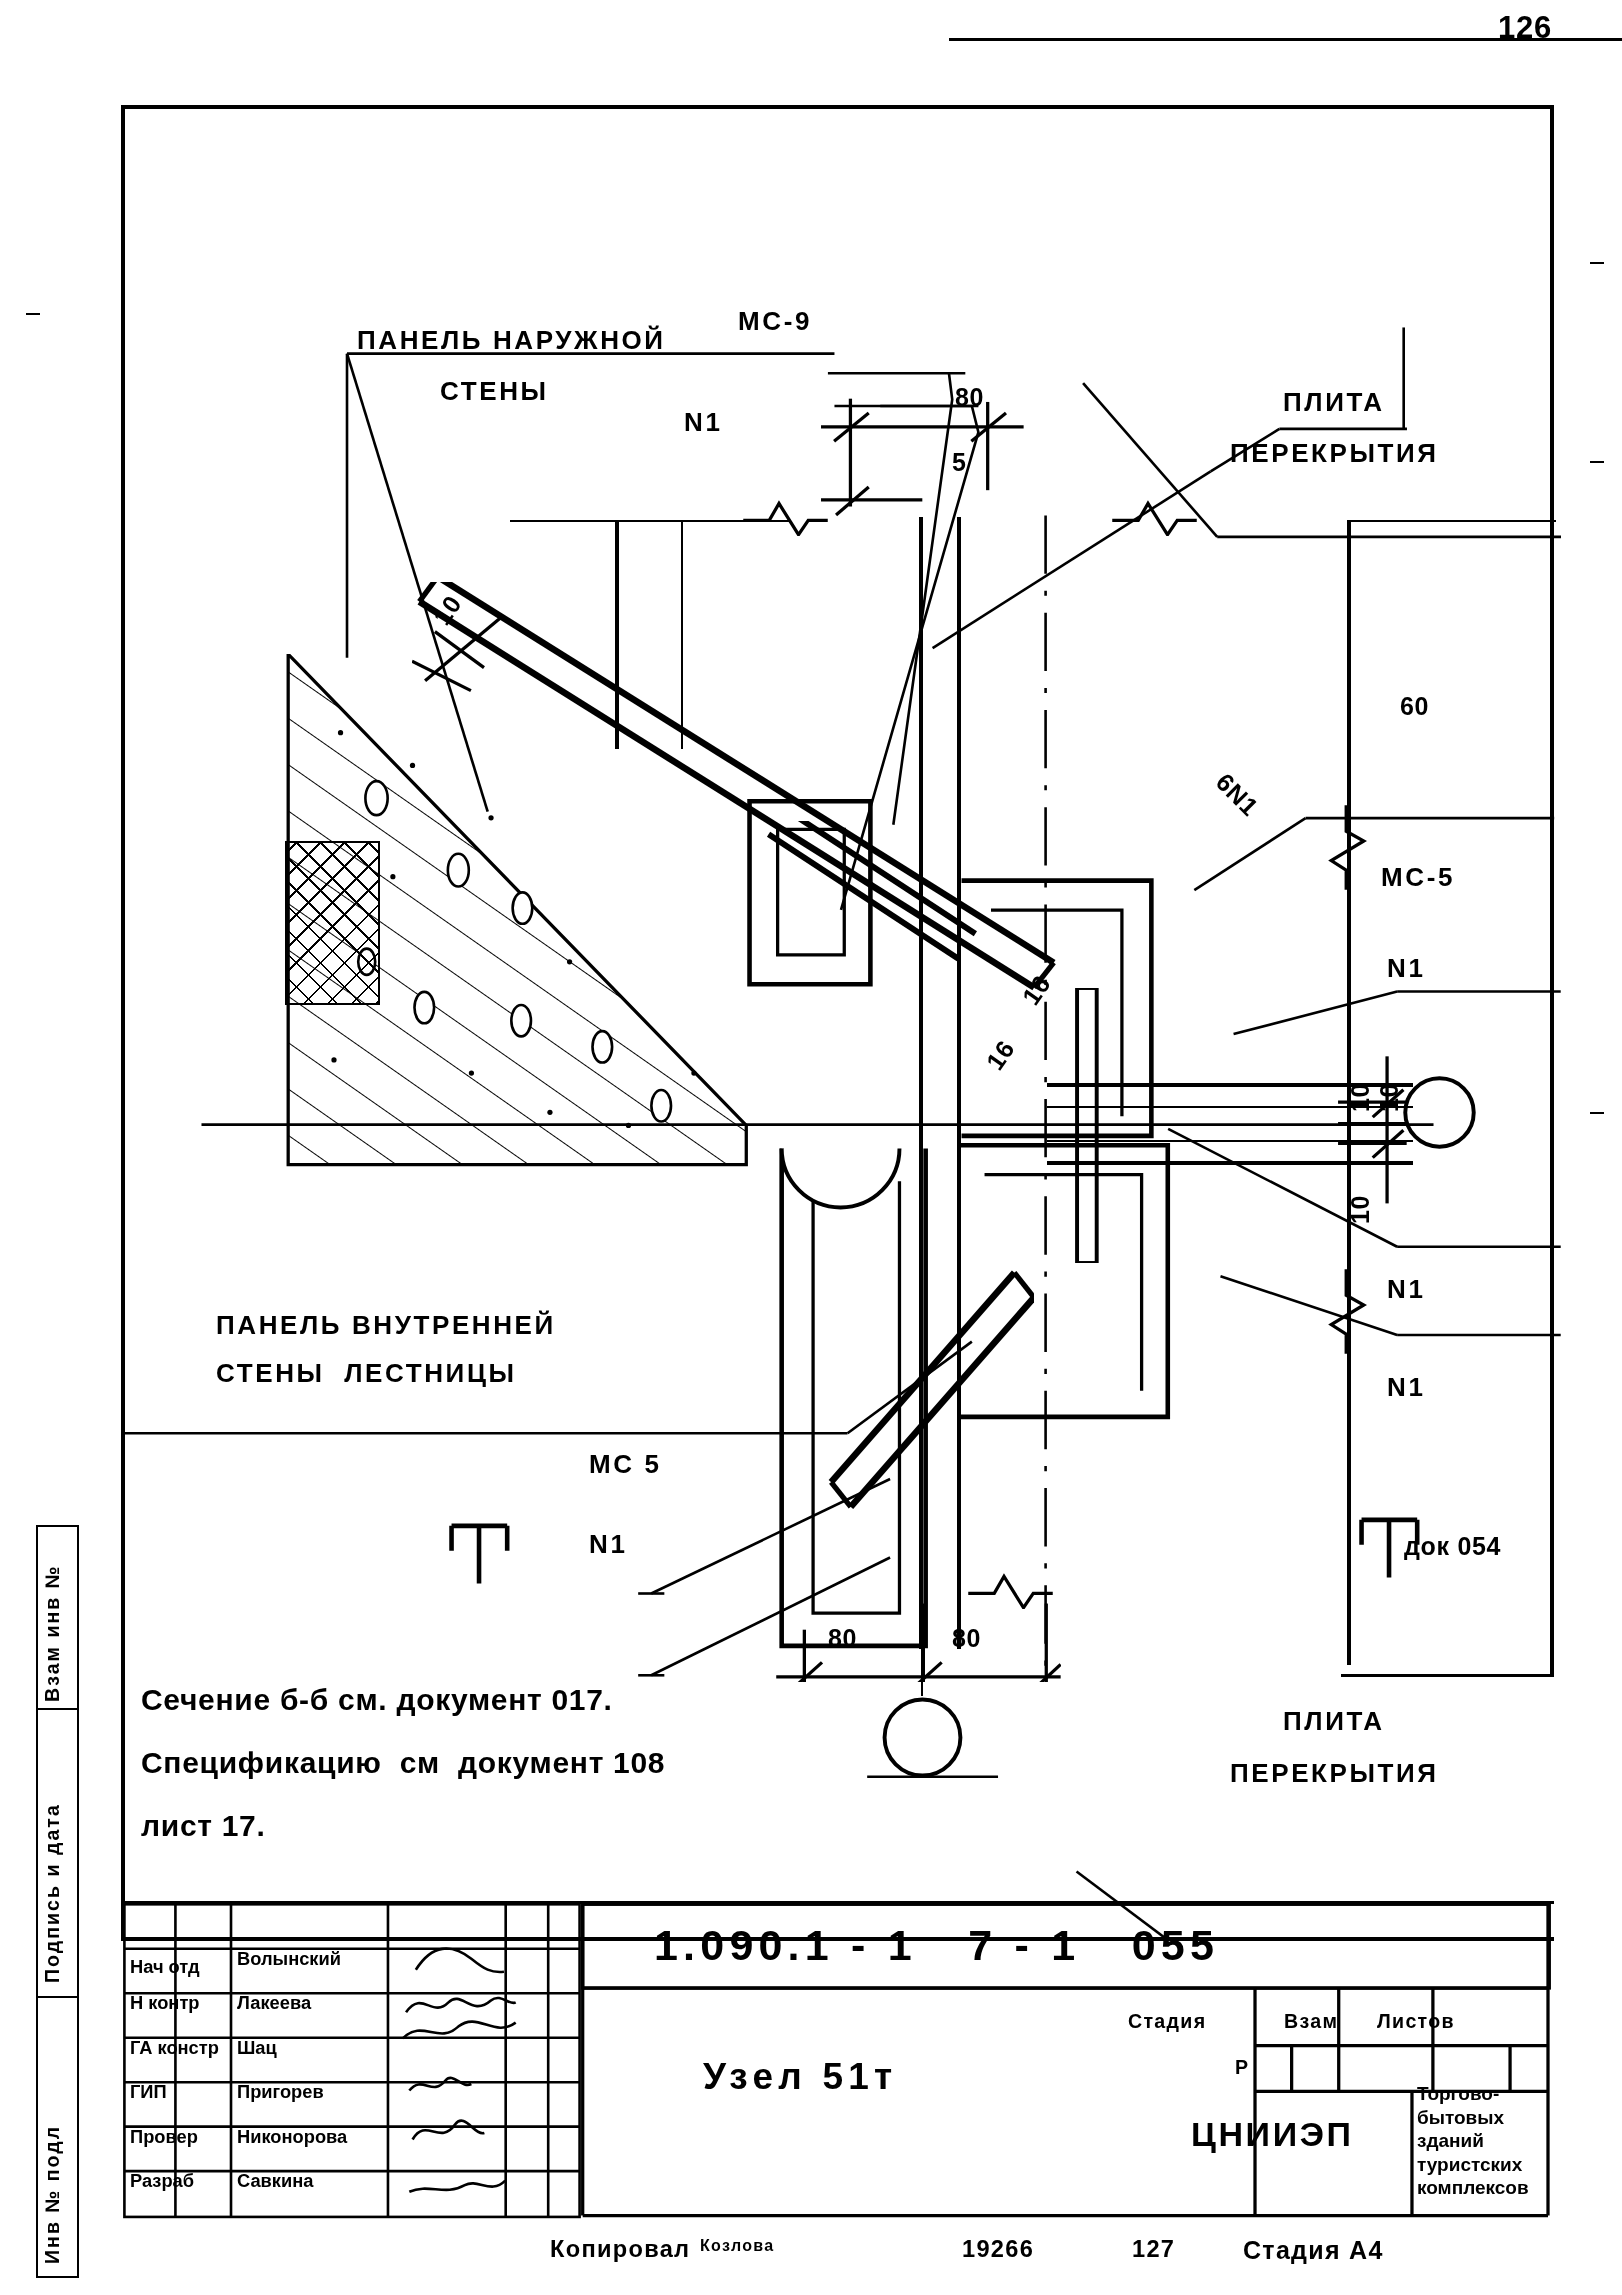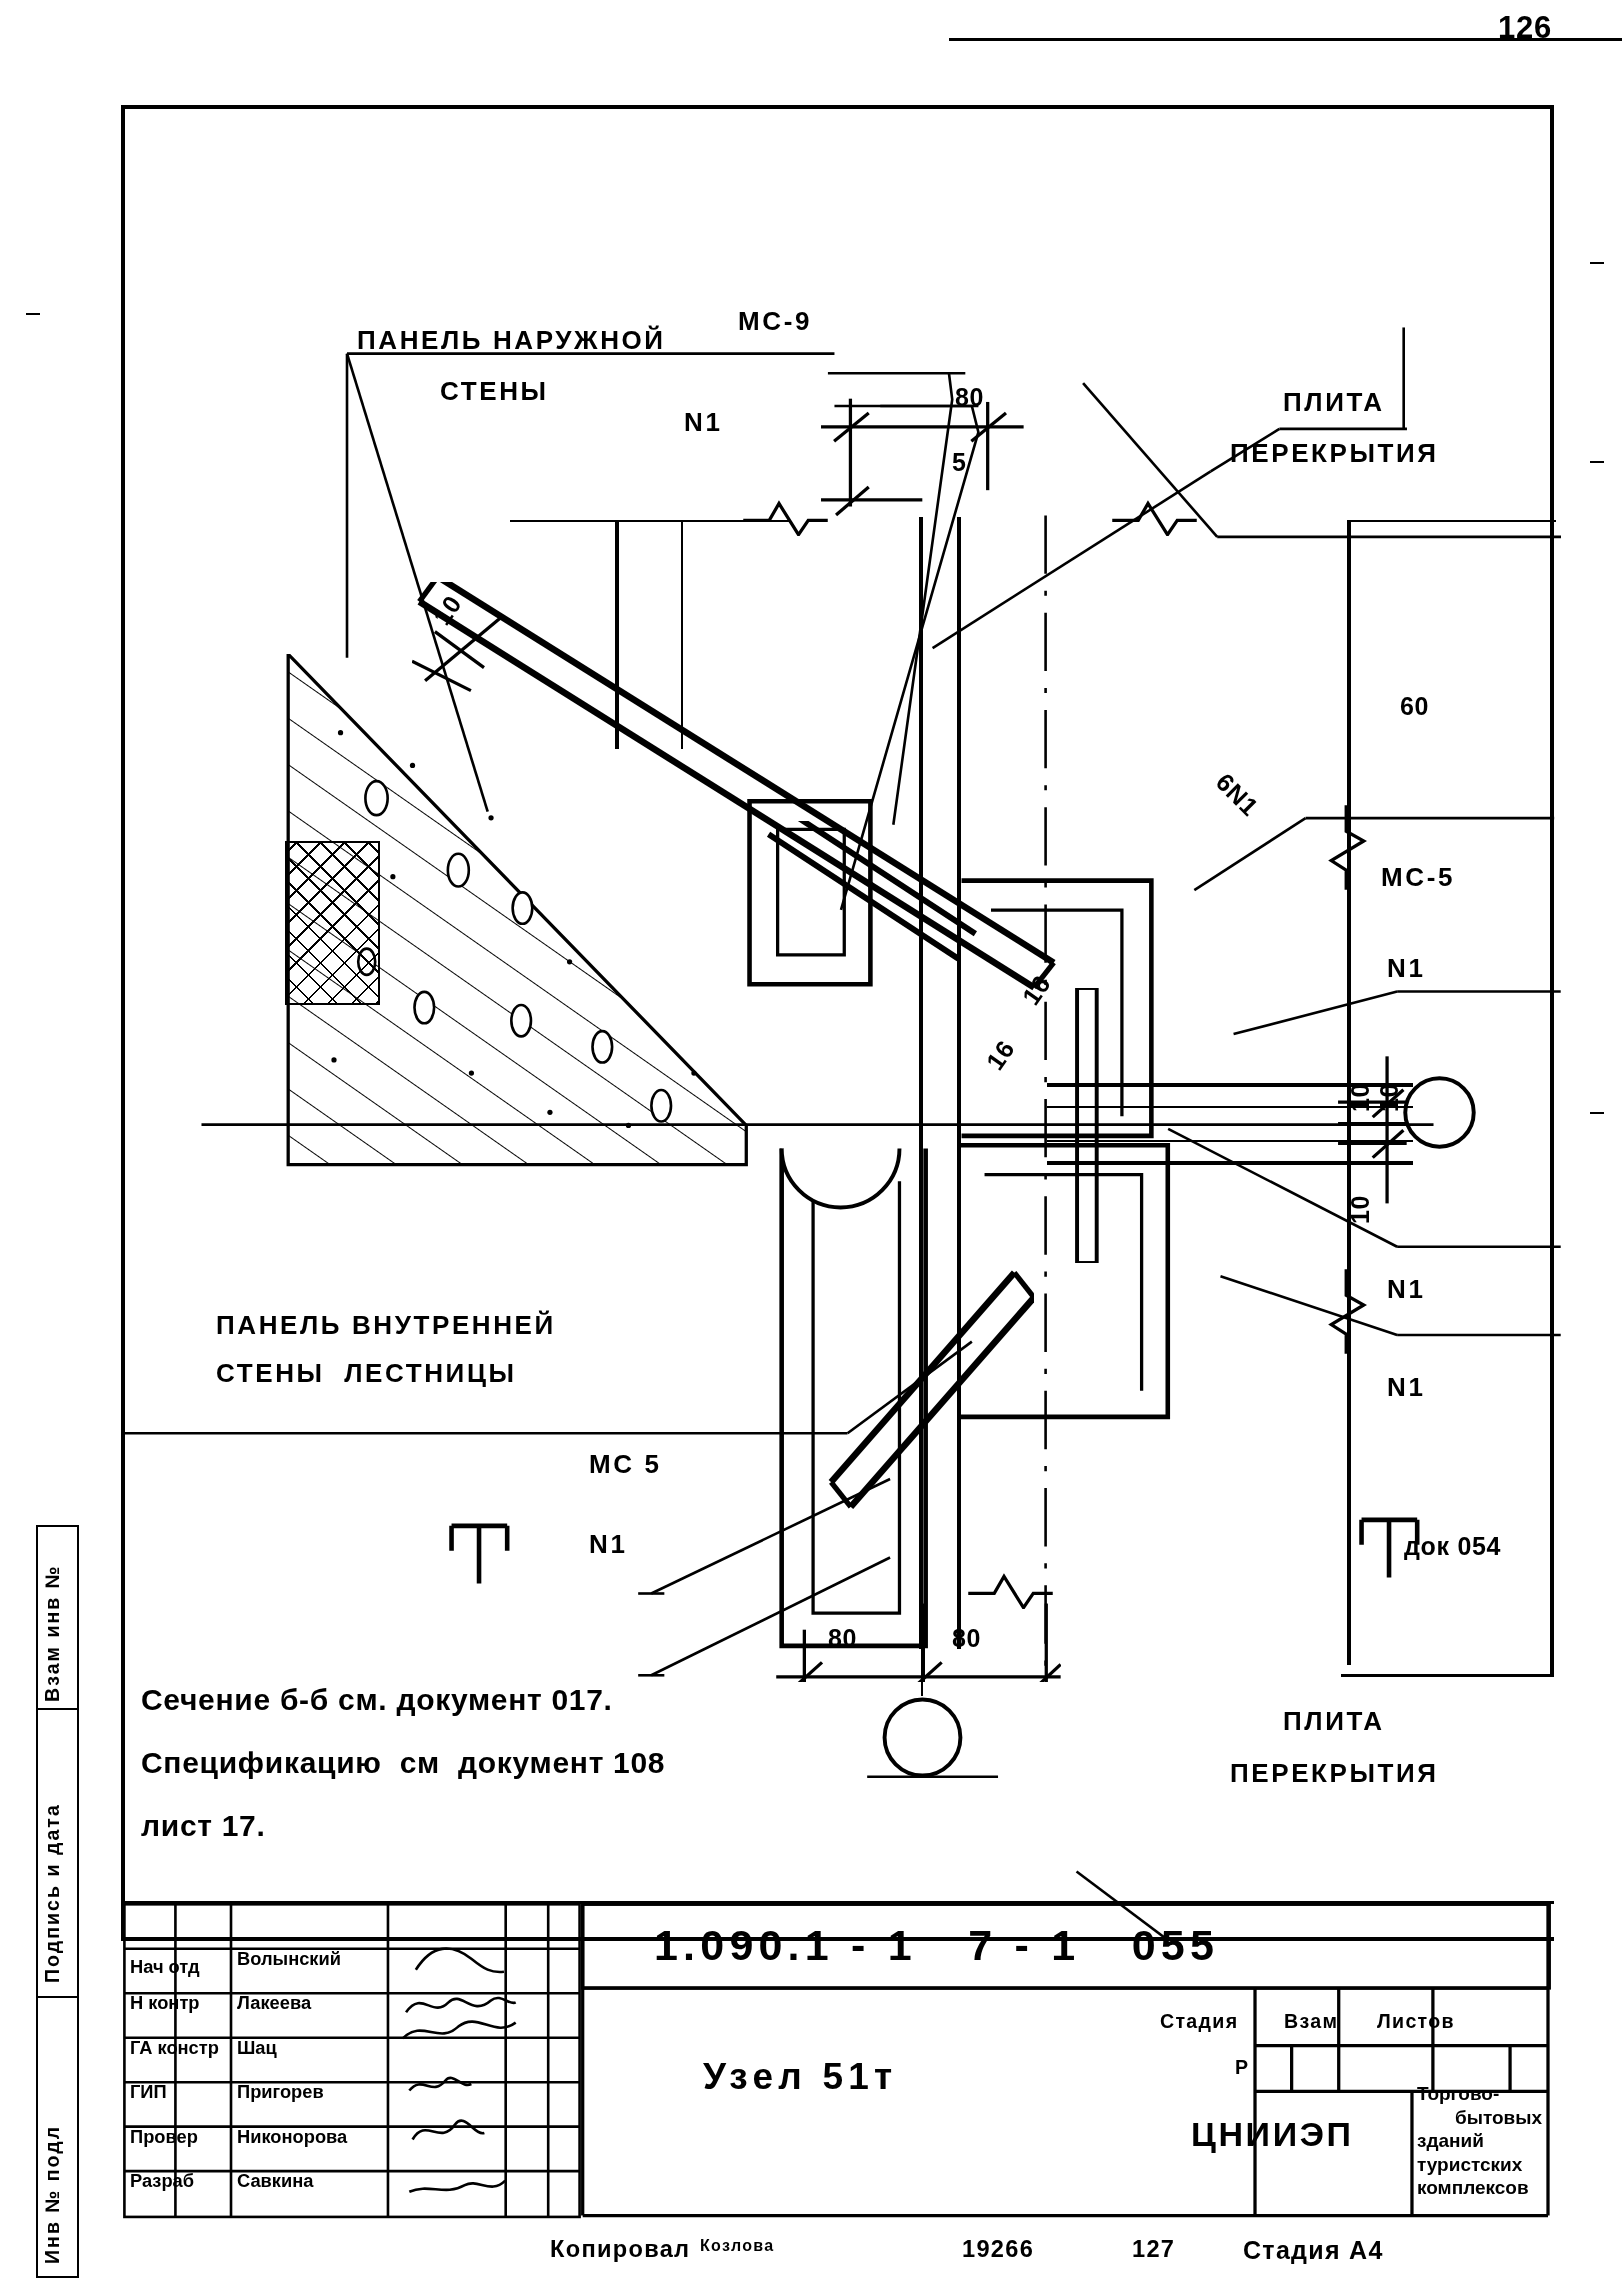--- a/index.html
+++ b/index.html
@@ -414,30 +414,30 @@
       <line x1="1420" y1="218" x2="1420" y2="288"></line>
 
       <line x1="1270" y1="288" x2="1270" y2="478"></line>
     </g>
   </svg>
 
   <div class="txt" style="left:654px;top:1924px;font-size:43px;letter-spacing:5.2px;">1.090.1 - 1   7 - 1   055</div>
 
   <div class="txt" style="left:703px;top:2058px;font-size:37px;letter-spacing:5.2px;">Узел 51т</div>
 
-  <div class="txt t-tb" style="left:1160px;top:2012px;font-size:19.6px;letter-spacing:1.3px;">Стадия</div>
+  <div class="txt t-tb" style="left:1128px;top:2012px;font-size:19.6px;letter-spacing:1.3px;">Стадия</div>
   <div class="txt t-tb" style="left:1284px;top:2012px;font-size:19.6px;letter-spacing:1.3px;">Взам</div>
   <div class="txt t-tb" style="left:1377px;top:2012px;font-size:19.6px;letter-spacing:1.3px;">Листов</div>
   <div class="txt t-tb" style="left:1235px;top:2058px;font-size:19.6px;">Р</div>
 
   <div class="txt" style="left:1191px;top:2117px;font-size:34px;letter-spacing:2.6px;">ЦНИИЭП</div>
 
   <div class="abs" style="left:1417px;top:2084px;">
     <div class="txt t-tb" style="left:0;top:0px;font-size:19px;letter-spacing:0px;">Торгово-</div>
-    <div class="txt t-tb" style="left:0;top:23.6px;font-size:19px;letter-spacing:0px;margin-left:38px;">бытовых</div>
+    <div class="txt t-tb" style="left:0;top:23.6px;font-size:19px;letter-spacing:0px;">бытовых</div>
     <div class="txt t-tb" style="left:0;top:47px;font-size:19px;letter-spacing:0px;">зданий</div>
     <div class="txt t-tb" style="left:0;top:71px;font-size:19px;letter-spacing:0px;">туристских</div>
     <div class="txt t-tb" style="left:0;top:94px;font-size:19px;letter-spacing:0px;">комплексов</div>
   </div>
 
   <div class="txt t-tb" style="left:550px;top:2238px;font-size:23.6px;letter-spacing:1.3px;">Копировал</div>
   <div class="txt t-tb" style="left:700px;top:2238px;font-size:16px;letter-spacing:1.3px;">Козлова</div>
   <div class="txt t-tb" style="left:962px;top:2238px;font-size:23.6px;letter-spacing:1.3px;">19266</div>
   <div class="txt t-tb" style="left:1132px;top:2238px;font-size:23.6px;letter-spacing:1.3px;">127</div>
   <div class="txt t-tb" style="left:1243px;top:2238px;font-size:25px;letter-spacing:1.3px;">Стадия А4</div>

